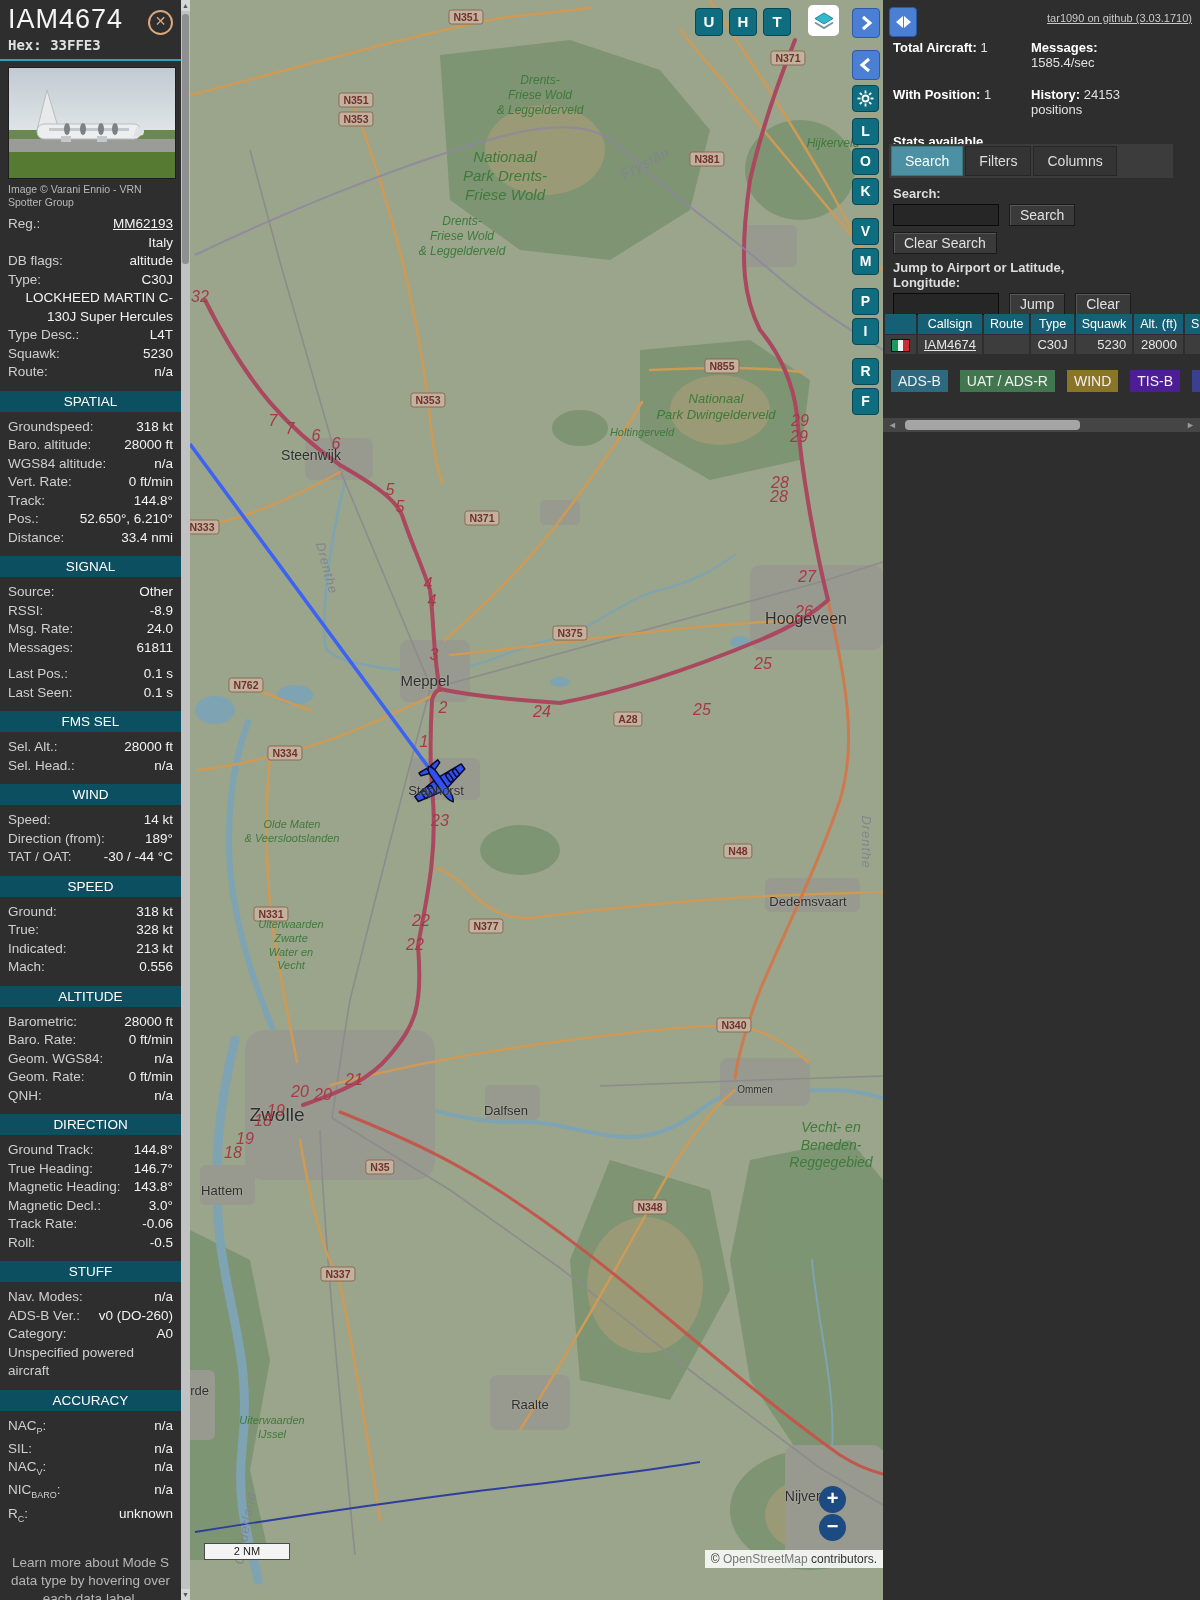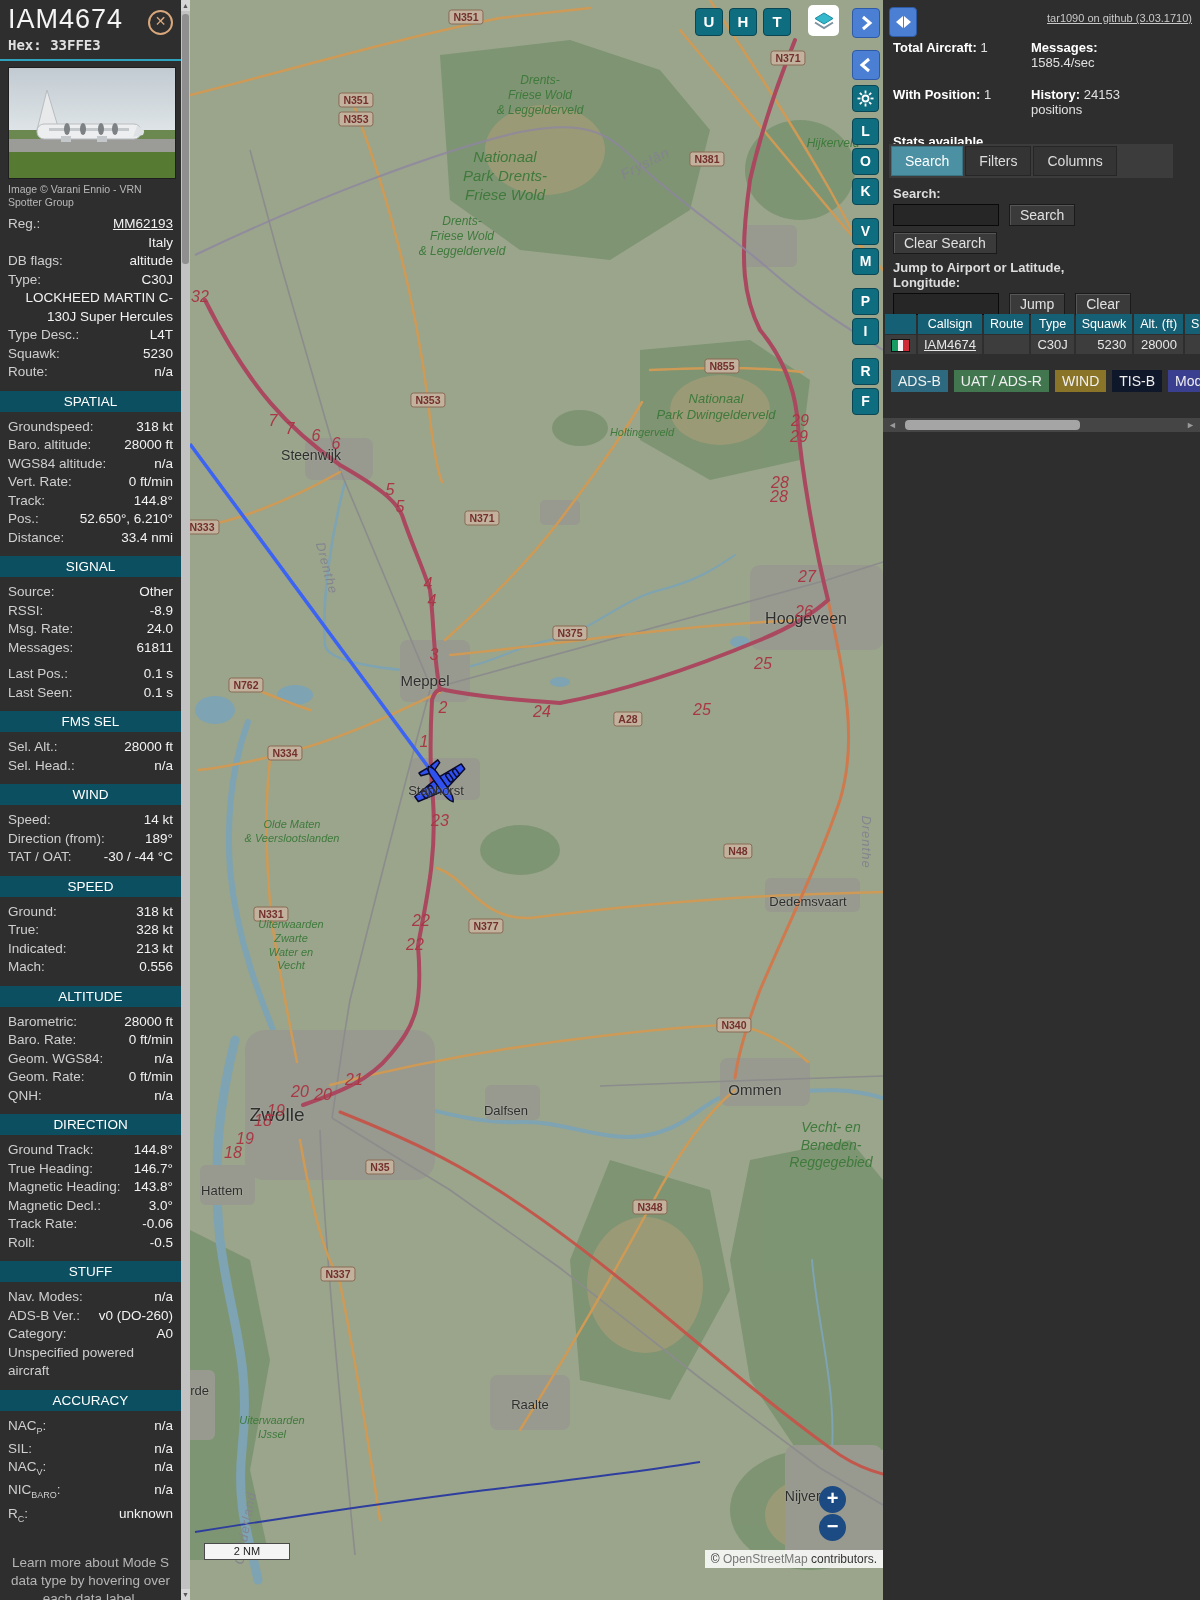--- a/index.html
+++ b/index.html
@@ -99,21 +99,21 @@
 
   #ac-table{position:absolute;left:0px;top:313px;width:317px;overflow:hidden;font-size:13px;}
   #ac-table table{border-collapse:separate;border-spacing:2px 1px;}
   #ac-table th{background:#156074;color:#fff;font-weight:normal;font-size:12.5px;padding:3px 6px;white-space:nowrap;}
   #ac-table td{background:#3d3d3d;color:#e6e6e6;padding:2px 6px;white-space:nowrap;}
   td.num,th.num{text-align:right;}
   #callsign-cell{text-decoration:underline;cursor:pointer;}
   .flag{display:inline-block;width:17px;height:11px;border:1px solid #111;
     background:linear-gradient(90deg,#169b62 33%,#f4f4f4 33%,#f4f4f4 66%,#ce2b37 66%);vertical-align:middle;}
   #badges{position:absolute;left:8px;top:366px;width:300px;line-height:30px;}
-  .badge{color:#f0f0f0;font-size:14px;padding:3px 7px;margin-right:6px;white-space:nowrap;}
+  .badge{color:#f0f0f0;font-size:14px;padding:3px 7px;margin-right:12px;white-space:nowrap;}
   #h-scrollbar{position:absolute;left:0;top:418px;width:317px;height:14px;background:#454545;}
   #h-scrollbar .thumb{position:absolute;left:22px;top:2px;width:175px;height:10px;background:#a5a5a5;border-radius:4px;}
   #h-scrollbar .harr{position:absolute;top:2px;color:#999;font-size:9px;line-height:10px;}
 </style>
 </head>
 <body>
 
 <div id="app">
 
   <aside id="left-panel">
@@ -495,21 +495,21 @@
         <div class="shield" style="left: 190px; top: 1167px; text-align: right;">N35</div>
         <div class="shield" style="left: 460px; top: 1207px;">N348</div>
         <div class="shield" style="left: 148px; top: 1274px;">N337</div>
         <div class="town" style="left: 121px; top: 455px; font-size: 14px;">Steenwijk</div>
         <div class="town" style="left: 235px; top: 680px; font-size: 15px;">Meppel</div>
         <div class="town" style="left: 616px; top: 619px; font-size: 16px;">Hoogeveen</div>
         <div class="town" style="left: 246px; top: 790px; font-size: 13px;">Staphorst</div>
         <div class="town" style="left: 618px; top: 901px; font-size: 13px;">Dedemsvaart</div>
         <div class="town" style="left: 87px; top: 1115px; font-size: 19px;">Zwolle</div>
         <div class="town" style="left: 316px; top: 1110px; font-size: 13px;">Dalfsen</div>
-        <div class="town" style="left: 565px; top: 1089px; font-size: 15px;">Ommen</div>
+        <div class="town" style="left: 565px; top: 1089px; font-size: 10px;">Ommen</div>
         <div class="town" style="left: 32px; top: 1190px; font-size: 13px;">Hattem</div>
         <div class="town" style="left: 340px; top: 1404px; font-size: 13px;">Raalte</div>
         <div class="town" style="left: 622px; top: 1496px; font-size: 14px;">Nijverdal</div>
         <div class="town" style="left: 6px; top: 1390px; font-size: 13px;">erde</div>
         <div class="area" style="left: 350px; top: 95px; font-size: 12px;">Drents-
 Friese Wold
 &amp; Leggelderveld</div>
         <div class="area" style="left: 315px; top: 176px; font-size: 15px;">Nationaal
 Park Drents-
 Friese Wold</div>
@@ -698,21 +698,21 @@
           <td></td>
           <td>C30J</td>
           <td class="num">5230</td>
           <td class="num">28000</td>
           <td></td>
         </tr>
       </tbody>
         </table>
     </div>
 
-    <div id="badges"><span class="badge" style="background: rgb(45, 106, 128);">ADS-B</span><span class="badge" style="background: rgb(65, 118, 79);">UAT / ADS-R</span><span class="badge" style="background: rgb(138, 116, 40);">WIND</span><span class="badge" style="background: #0f172a;">TIS-B</span><span class="badge" style="background: rgb(59, 63, 144);">Mode-S</span></div>
+    <div id="badges"><span class="badge" style="background: rgb(45, 106, 128);">ADS-B</span><span class="badge" style="background: rgb(65, 118, 79);">UAT / ADS-R</span><span class="badge" style="background: rgb(138, 116, 40);">WIND</span><span class="badge" style="background: #4c1d95;">TIS-B</span><span class="badge" style="background: rgb(59, 63, 144);">Mode-S</span></div>
 
     <div id="h-scrollbar">
       <div class="harr" style="left:5px;">◄</div>
       <div class="thumb"></div>
       <div class="harr" style="right:5px;">►</div>
     </div>
   </aside>
 </div>
 
 </body></html>

